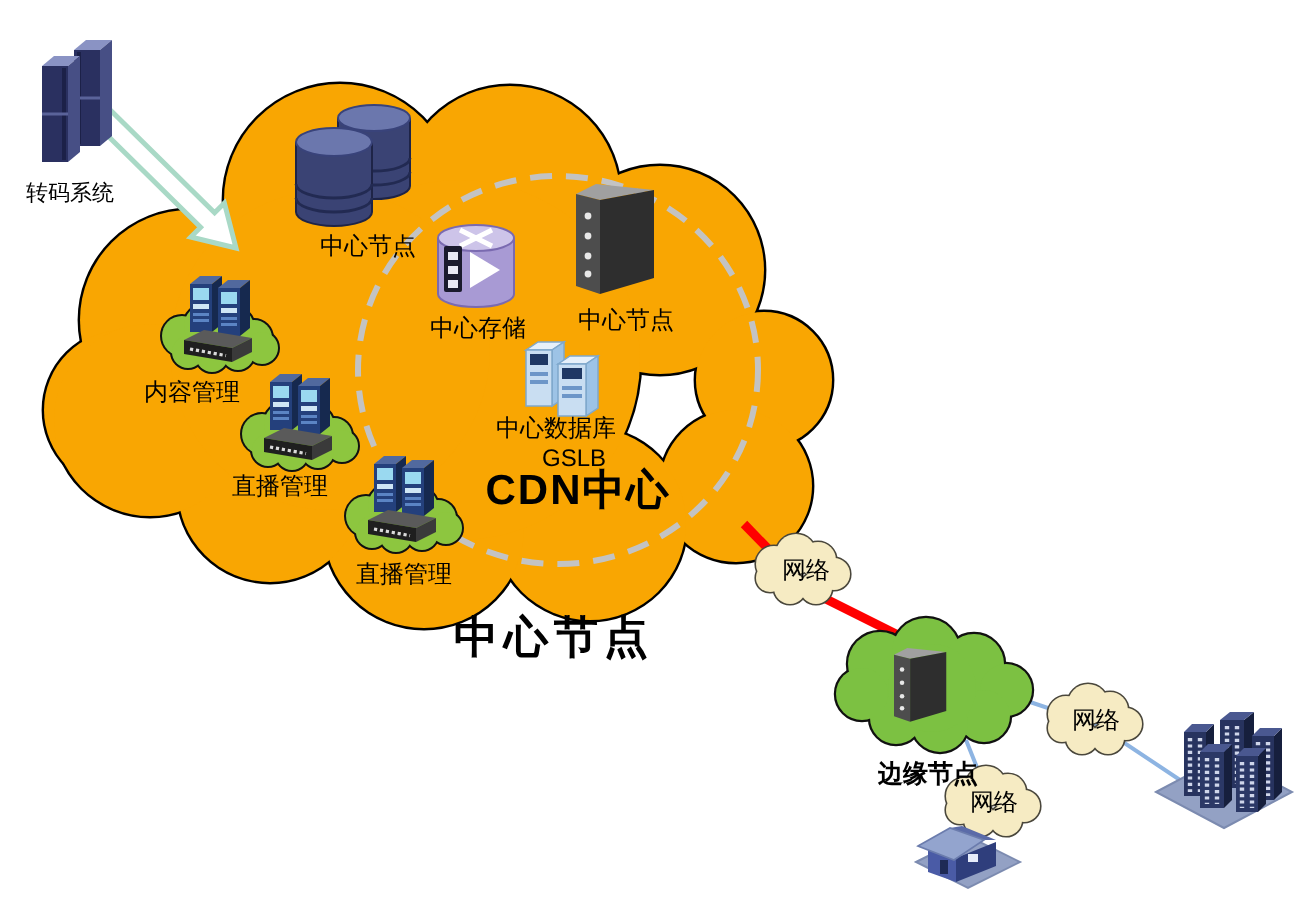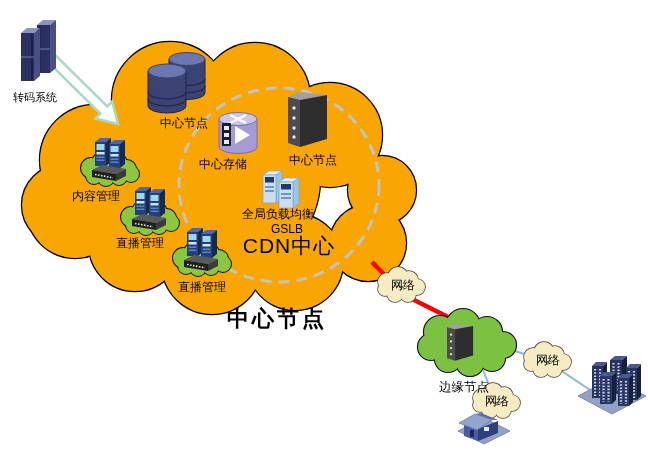--- a/index.html
+++ b/index.html
@@ -6,22 +6,22 @@
   .stage{
     position:relative;width:648px;height:453px;background:#fff;overflow:hidden;
     font-family:"Liberation Sans","DejaVu Sans",sans-serif;
   }
   .stage svg{position:absolute;left:0;top:0;}
   .lbl{
     position:absolute;transform:translateX(-50%);white-space:nowrap;
     color:#000;font-size:12px;line-height:1.15;z-index:5;
   }
   .lbl.small{font-size:11px;}
-  .lbl.bold{font-weight:400;}
-  .lbl.cdn{font-size:21px;font-weight:400;letter-spacing:1px;}
+  .lbl.bold{font-weight:700;}
+  .lbl.cdn{font-size:21px;font-weight:700;letter-spacing:1px;}
   .lbl.caption{font-size:22px;font-weight:700;letter-spacing:3px;}
 </style>
 </head>
 <body>
 
 <div class="stage">
 <svg width="648" height="453" viewBox="0 0 648 453" xmlns="http://www.w3.org/2000/svg">
   <defs>
     <g id="cloud-main">
       <circle cx="95" cy="160" r="55"></circle>
@@ -249,23 +249,23 @@
     <polygon points="464,424 478,429 478,441 464,436" fill="#4A5BA6"></polygon>
     <polygon points="475,414 481,413 498,420 492,420" fill="#5B6BA8"></polygon>
     <polygon points="459,423 475,414 492,420 477,430" fill="#93A4CE" stroke="#6B7CAD" stroke-width="0.8"></polygon>
     <rect x="470" y="430" width="4" height="7" fill="#1E2A55"></rect>
     <rect x="484" y="427" width="5" height="4" fill="#E6ECFA"></rect>
   </g>
 </svg>
 
 <div class="lbl small" style="left:35px;top:91px">转码系统</div>
 <div class="lbl" style="left:184px;top:117px">中心节点</div>
-<div class="lbl" style="left:223px;top:158px">中心存储</div>
+<div class="lbl" style="left:239px;top:158px">中心存储</div>
 <div class="lbl" style="left:313px;top:154px">中心节点</div>
-<div class="lbl" style="left:278px;top:208px">全局负载均衡</div>
+<div class="lbl" style="left:278px;top:208px">中心数据库</div>
 <div class="lbl" style="left:287px;top:223px">GSLB</div>
 <div class="lbl cdn" style="left:289px;top:234px">CDN中心</div>
 <div class="lbl" style="left:96px;top:190px">内容管理</div>
 <div class="lbl" style="left:140px;top:237px">直播管理</div>
 <div class="lbl" style="left:202px;top:281px">直播管理</div>
 <div class="lbl caption" style="left:277px;top:306px">中心节点</div>
 <div class="lbl bold" style="left:464px;top:380px;font-size:12.5px">边缘节点</div>
 <div class="lbl" style="left:403px;top:279px">网络</div>
 <div class="lbl" style="left:548px;top:354px">网络</div>
 <div class="lbl" style="left:497px;top:395px">网络</div>

